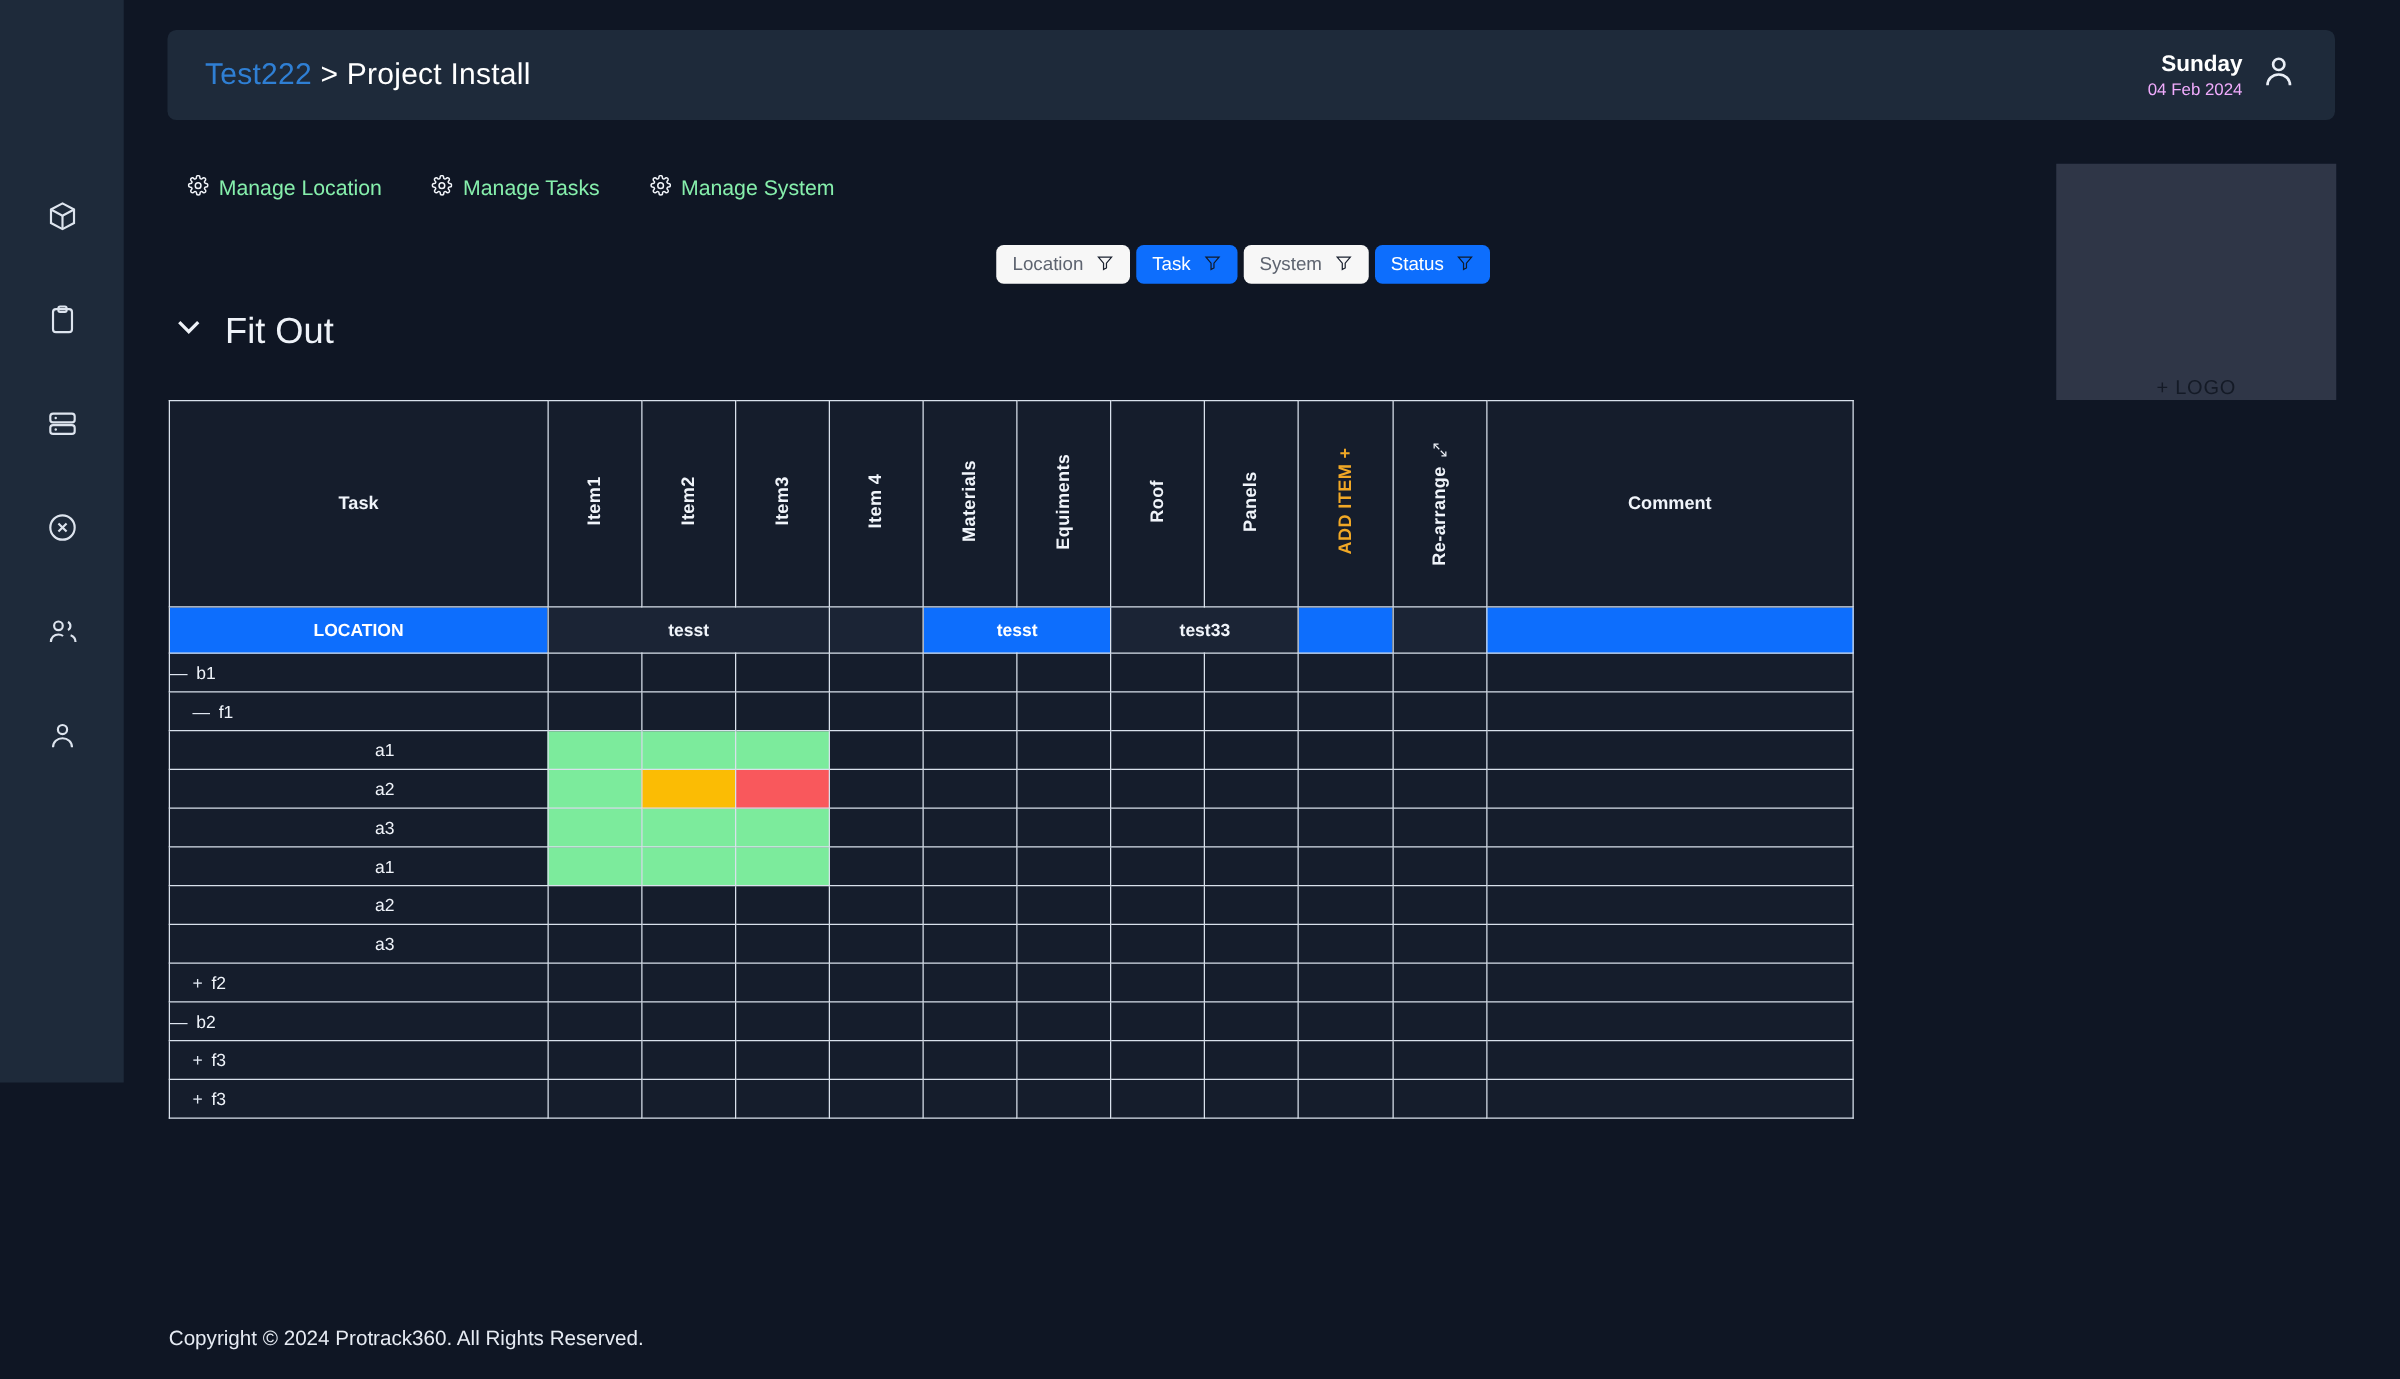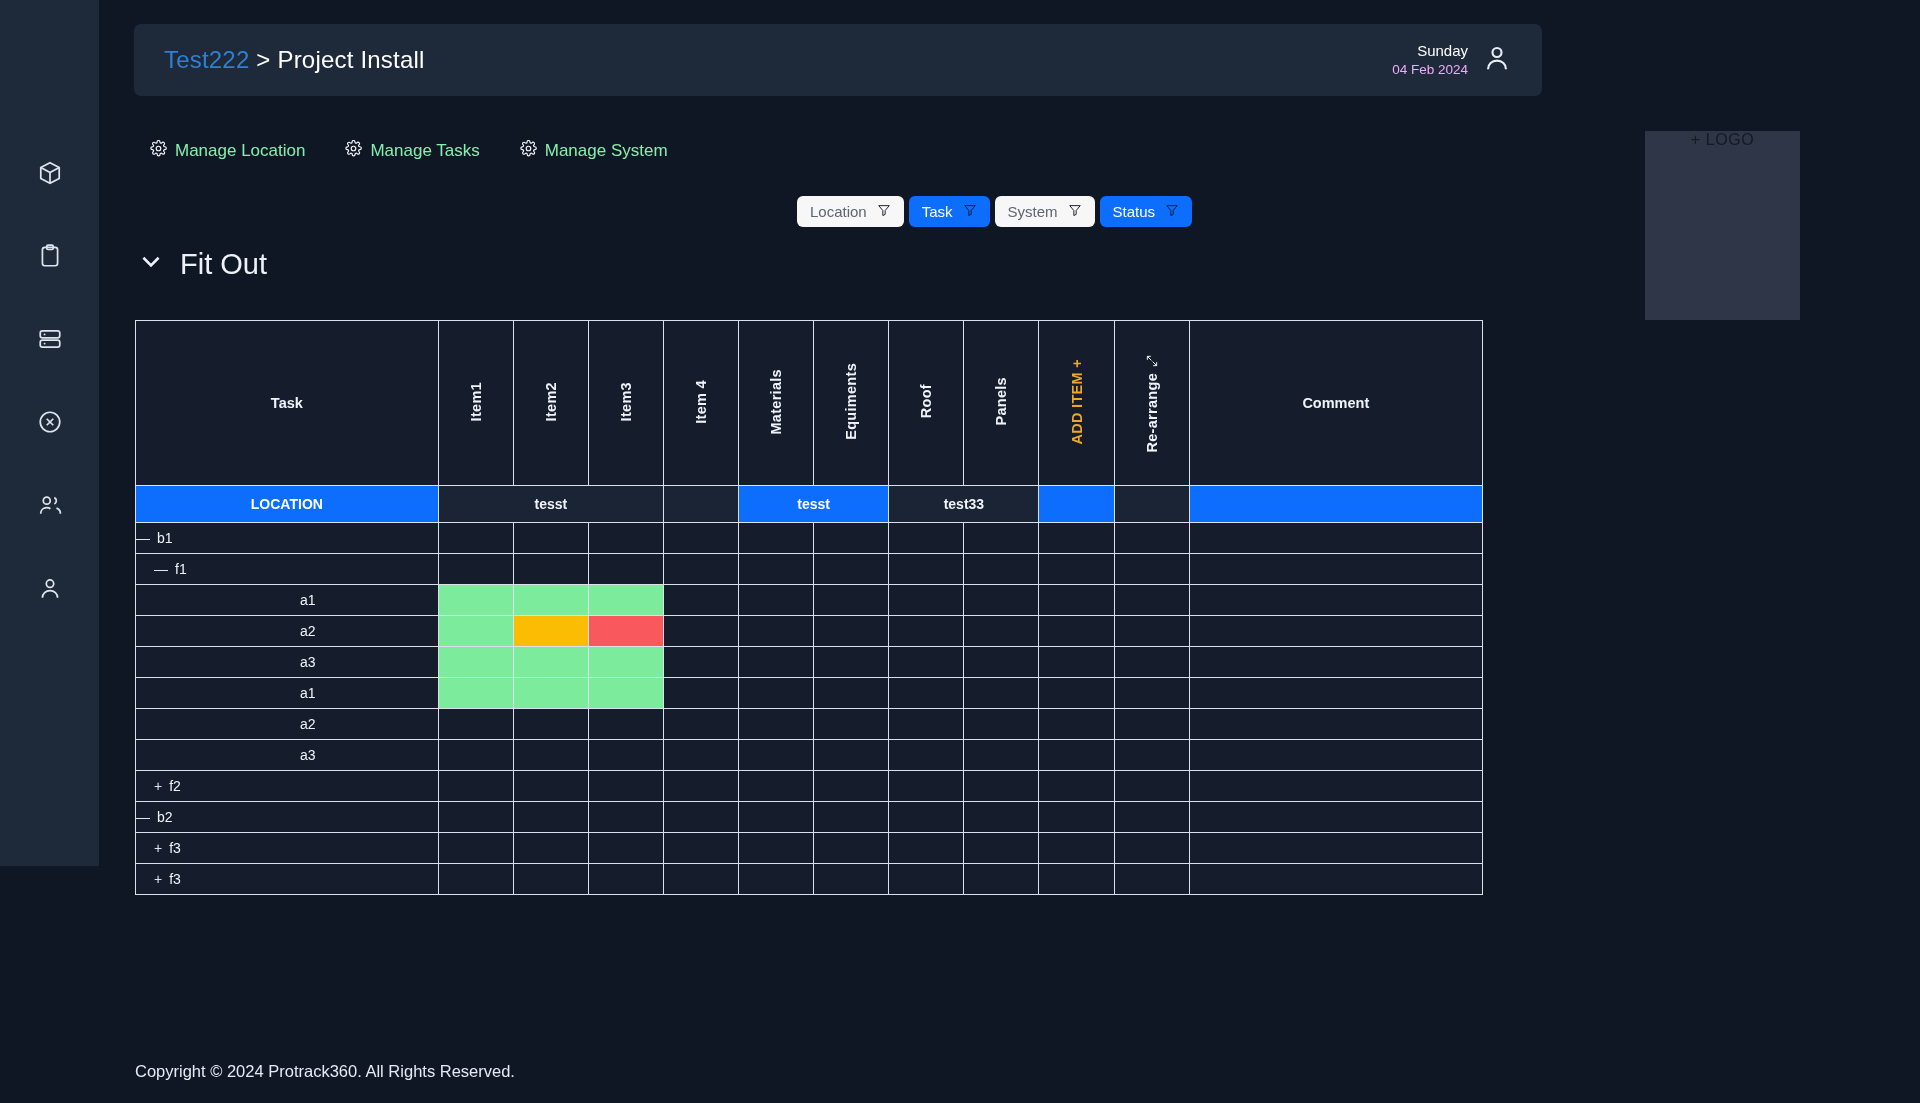--- a/index.html
+++ b/index.html
@@ -19,49 +19,49 @@
     padding-top: 160px; gap: 53px;
   }
   .side-icon {
     width: 30px; height: 30px; display: flex; align-items: center; justify-content: center;
     color: #e5eaf2; cursor: pointer;
   }
   .side-icon svg { width: 26px; height: 26px; stroke: #dde4ee; fill: none; stroke-width: 1.6; }
 
   
   .topbar {
-    position: absolute; left: 134px; top: 24px; width: 1408px; height: 72px;
+    position: absolute; left: 134px; top: 24px; width: 1734px; height: 72px;
     background: #1e2a3a; border-radius: 7px;
     display: flex; align-items: center; justify-content: space-between;
     padding: 0 30px;
   }
   .crumb { font-size: 24px; color: #ffffff; letter-spacing: .2px; }
   .crumb .proj { color: #2f7fd4; }
   .crumb .sep { color: #ffffff; }
   .user-block { display: flex; align-items: center; gap: 14px; }
   .user-date { text-align: right; line-height: 1.35; }
-  .user-date .dow { font-size: 15px; font-weight: normal; color: #ffffff; }
+  .user-date .dow { font-size: 18px; font-weight: bold; color: #ffffff; }
   .user-date .dat { font-size: 13.5px; color: #f0abfc; }
   .avatar-ic svg { width: 30px; height: 30px; stroke: #e9eef6; fill: none; stroke-width: 1.7; }
 
   
   .manage-row {
     position: absolute; left: 150px; top: 140px;
     display: flex; align-items: center; gap: 40px;
   }
   .manage-link {
     display: flex; align-items: center; gap: 8px;
     color: #86efac; font-size: 17px; cursor: pointer;
   }
   .manage-link svg { width: 17px; height: 17px; stroke: #f2f5fa; fill:none; stroke-width: 1.7; }
 
   
   .logo-box {
-    position: absolute; left: 1645px; top: 131px; width: 155px; height: 189px;
-    background: #2f3647; display: flex; align-items: flex-start; justify-content: center;
+    position: absolute; left: 1645px; top: 131px; width: 224px; height: 189px;
+    background: #2f3647; display: flex; align-items: flex-end; justify-content: center;
     color: #141a26; font-size: 16px; letter-spacing: .6px;
   }
 
   
   .filters {
     position: absolute; left: 797px; top: 196px;
     display: flex; align-items: center; gap: 5px;
   }
   .pill {
     height: 31px; border-radius: 6px; padding: 0 13px;

